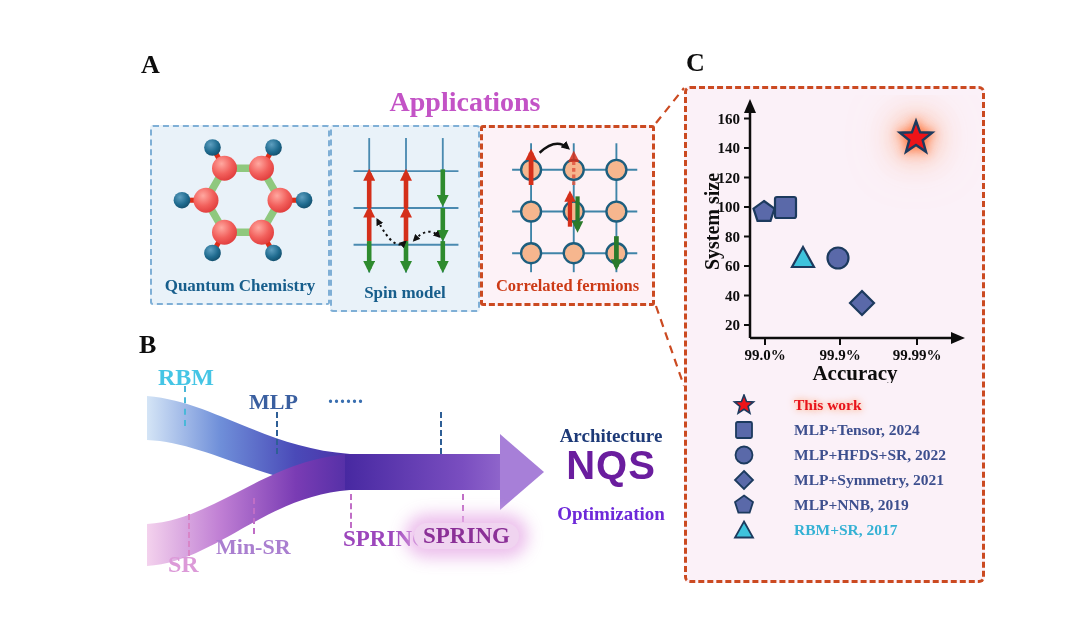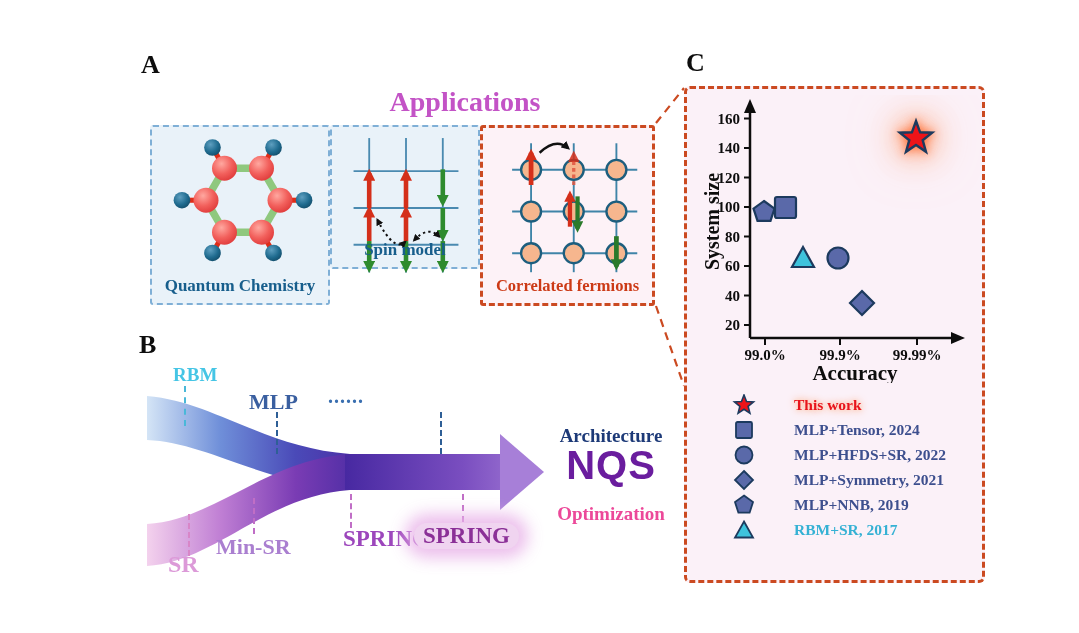--- a/index.html
+++ b/index.html
@@ -85,21 +85,21 @@
           <circle cx="40" cy="72" r="13.5" fill="url(#cAtom)"></circle>
         <circle cx="60" cy="37.4" r="13.5" fill="url(#cAtom)"></circle>
           <circle cx="100" cy="37.4" r="13.5" fill="url(#cAtom)"></circle>
       </g>
     </svg>
     <div class="box-label serifb lbl-blue">Quantum Chemistry</div>
   </div>
 
   <div class="abs serifb apps-title" style="left:320px;top:86px;width:290px;">Applications</div>
 
-  <div class="abs app-box box-blue" style="left:330px;top:125px;width:150px;height:144px;">
+  <div class="abs app-box box-blue" style="left:330px;top:125px;width:150px;height:187px;">
     <svg class="abs" style="left:5px;top:0px;" width="138" height="150" viewBox="0 0 150 163">
       <defs>
         <marker id="arS" viewBox="0 0 14 14" refX="9" refY="7" markerWidth="13" markerHeight="13" markerUnits="userSpaceOnUse" orient="auto">
             <path d="M0,0 L14,7 L0,14 Z" fill="#d42f1a"></path>
           </marker>
         <marker id="agS" viewBox="0 0 14 14" refX="9" refY="7" markerWidth="13" markerHeight="13" markerUnits="userSpaceOnUse" orient="auto">
             <path d="M0,0 L14,7 L0,14 Z" fill="#2e8b2e"></path>
           </marker>
         <marker id="ahk" viewBox="0 0 10 10" refX="7" refY="5" markerWidth="8" markerHeight="8" markerUnits="userSpaceOnUse" orient="auto-start-reverse">
             <path d="M0,0 L10,5 L0,10 Z" fill="#111"></path>
@@ -212,32 +212,32 @@
   </svg>
 
   <div class="vdash" style="left:184px;top:386px;height:40px;border-color:#49b8d8;"></div>
   <div class="vdash" style="left:276px;top:412px;height:42px;"></div>
   <div class="vdash" style="left:440px;top:412px;height:42px;"></div>
   <div class="vdash" style="left:188px;top:514px;height:42px;border-color:#d886c8;"></div>
   <div class="vdash" style="left:253px;top:498px;height:36px;border-color:#c06ec6;"></div>
   <div class="vdash" style="left:350px;top:494px;height:34px;border-color:#c06ec6;"></div>
   <div class="vdash" style="left:462px;top:494px;height:28px;border-color:#c06ec6;"></div>
 
-  <div class="abs serifb flow-label" style="left:173px;top:364px;font-size:19px;color:#45c5e5;">RBM</div>
+  <div class="abs serifb flow-label" style="left:158px;top:364px;font-size:24px;color:#45c5e5;">RBM</div>
   <div class="abs serifb flow-label" style="left:249px;top:389px;font-size:22px;color:#3a5fa0;">MLP</div>
   <div class="abs serifb flow-label" style="left:328px;top:385px;font-size:20px;color:#3a6fb0;letter-spacing:1px;">......</div>
 
   <div class="abs serifb flow-label" style="left:168px;top:551px;font-size:24px;color:#dc9ad8;">SR</div>
   <div class="abs serifb flow-label" style="left:216px;top:534px;font-size:22px;color:#aa7fd0;">Min-SR</div>
   <div class="abs serifb flow-label" style="left:305px;top:526px;font-size:23px;color:#9c46bc;margin-left:38px;">SPRING</div>
   <div class="abs serifb flow-label glow-pink" style="left:414px;top:523px;font-size:23px;">SPRING</div>
 
   <div class="abs serifb" style="left:556px;top:425px;width:110px;text-align:center;font-size:19px;color:#1d3a78;">Architecture</div>
   <div class="abs nqs-big" style="left:556px;top:443px;width:110px;text-align:center;">NQS</div>
-  <div class="abs serifb" style="left:556px;top:503px;width:110px;text-align:center;font-size:19px;color:#ec4899;">Optimization</div>
+  <div class="abs serifb" style="left:556px;top:503px;width:110px;text-align:center;font-size:19px;color:#6d28d9;">Optimization</div>
 
   <div class="abs panel-letter" style="left:686px;top:48px;">C</div>
   <div class="abs panelc-box" style="left:684px;top:86px;width:301px;height:497px;"></div>
 
   <svg class="abs" style="left:695px;top:95px;" width="290" height="288" viewBox="0 0 290 288">
     <g stroke="#0d0d0d" stroke-width="2.5">
       <line x1="55" y1="243" x2="55" y2="12"></line>
       <line x1="55" y1="243" x2="262" y2="243"></line>
     </g>
     <polygon points="55,4 49,18 61,18" fill="#0d0d0d"></polygon>

